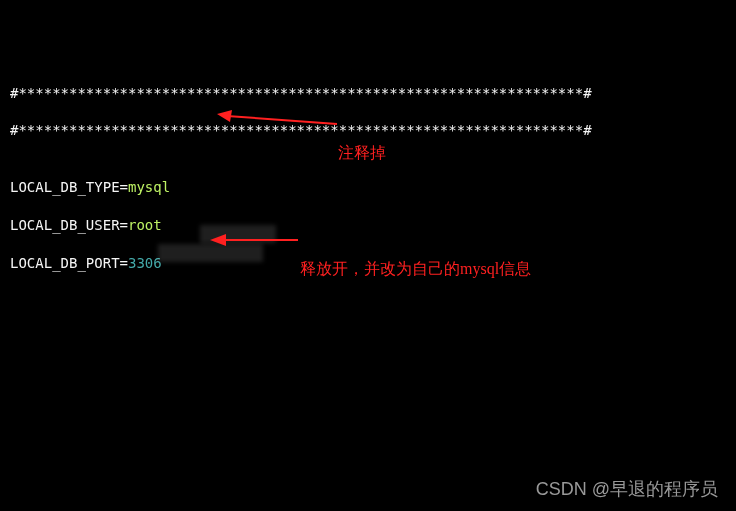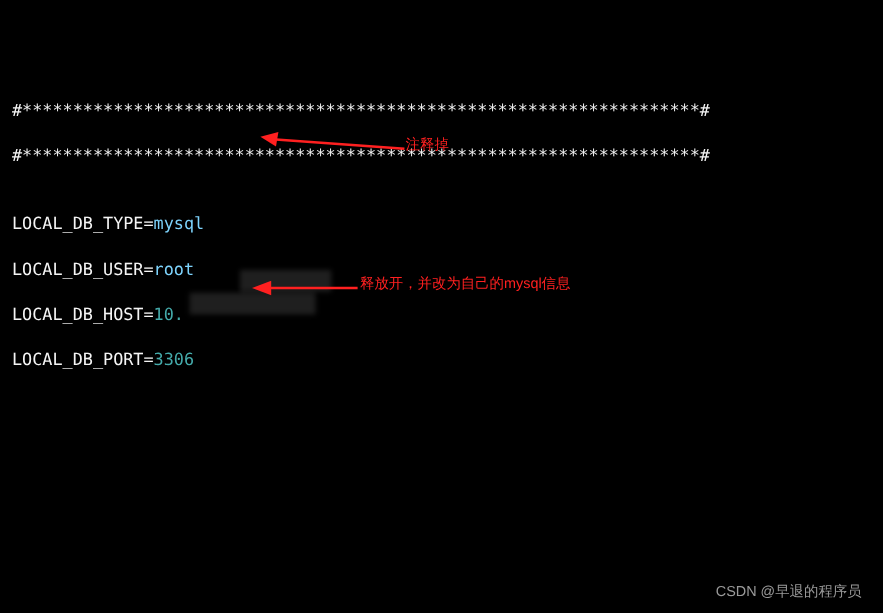--- a/index.html
+++ b/index.html
@@ -20,31 +20,32 @@
       line-height: 1.35;
       white-space: pre;
     }
     .line {
       display: block;
     }
     .white {
       color: #f5f5f5;
     }
     .orange {
-      color: #7dd3fc;
+      color: #bef264;
     }
     .teal {
       color: #4aa;
     }
     .annotation {
       position: absolute;
       color: #ff2020;
-      font-family: Liberation Sans, sans-serif;
-      font-size: 12px;
+      font-family: Liberation Serif, serif;
+      font-size: 16px;
       white-space: nowrap;
+      margin-top: 30px;
     }
     .annotation1 {
       top: 112px;
       left: 338px;
     }
     .annotation2 {
       top: 228px;
       left: 300px;
       text-align: right;
     }
@@ -76,35 +77,34 @@
       left: 158px;
       width: 105px;
       height: 18px;
     }
     .watermark {
       position: absolute;
       bottom: 10px;
       right: 18px;
       color: #999;
       font-family: "Microsoft YaHei", sans-serif;
-      font-size: 12px;
+      font-size: 18px;
       white-space: nowrap;
     }
   </style>
 </head>
 <body>
 
 
 
 <pre><span class="line white">#*******************************************************************#</span>
 <span class="line white">#*******************************************************************#</span>
 
 <span class="line"><span class="white">LOCAL_DB_TYPE=</span><span class="orange">mysql</span></span>
 <span class="line"><span class="white">LOCAL_DB_USER=</span><span class="orange">root</span></span>
-<span class="line"><span class="white">LOCAL_DB_HOST=</span><span class="teal">10.</span></span>
 <span class="line"><span class="white">LOCAL_DB_PORT=</span><span class="teal">3306</span></span>
 
 
 
 
 
 
 
 
 </pre>

